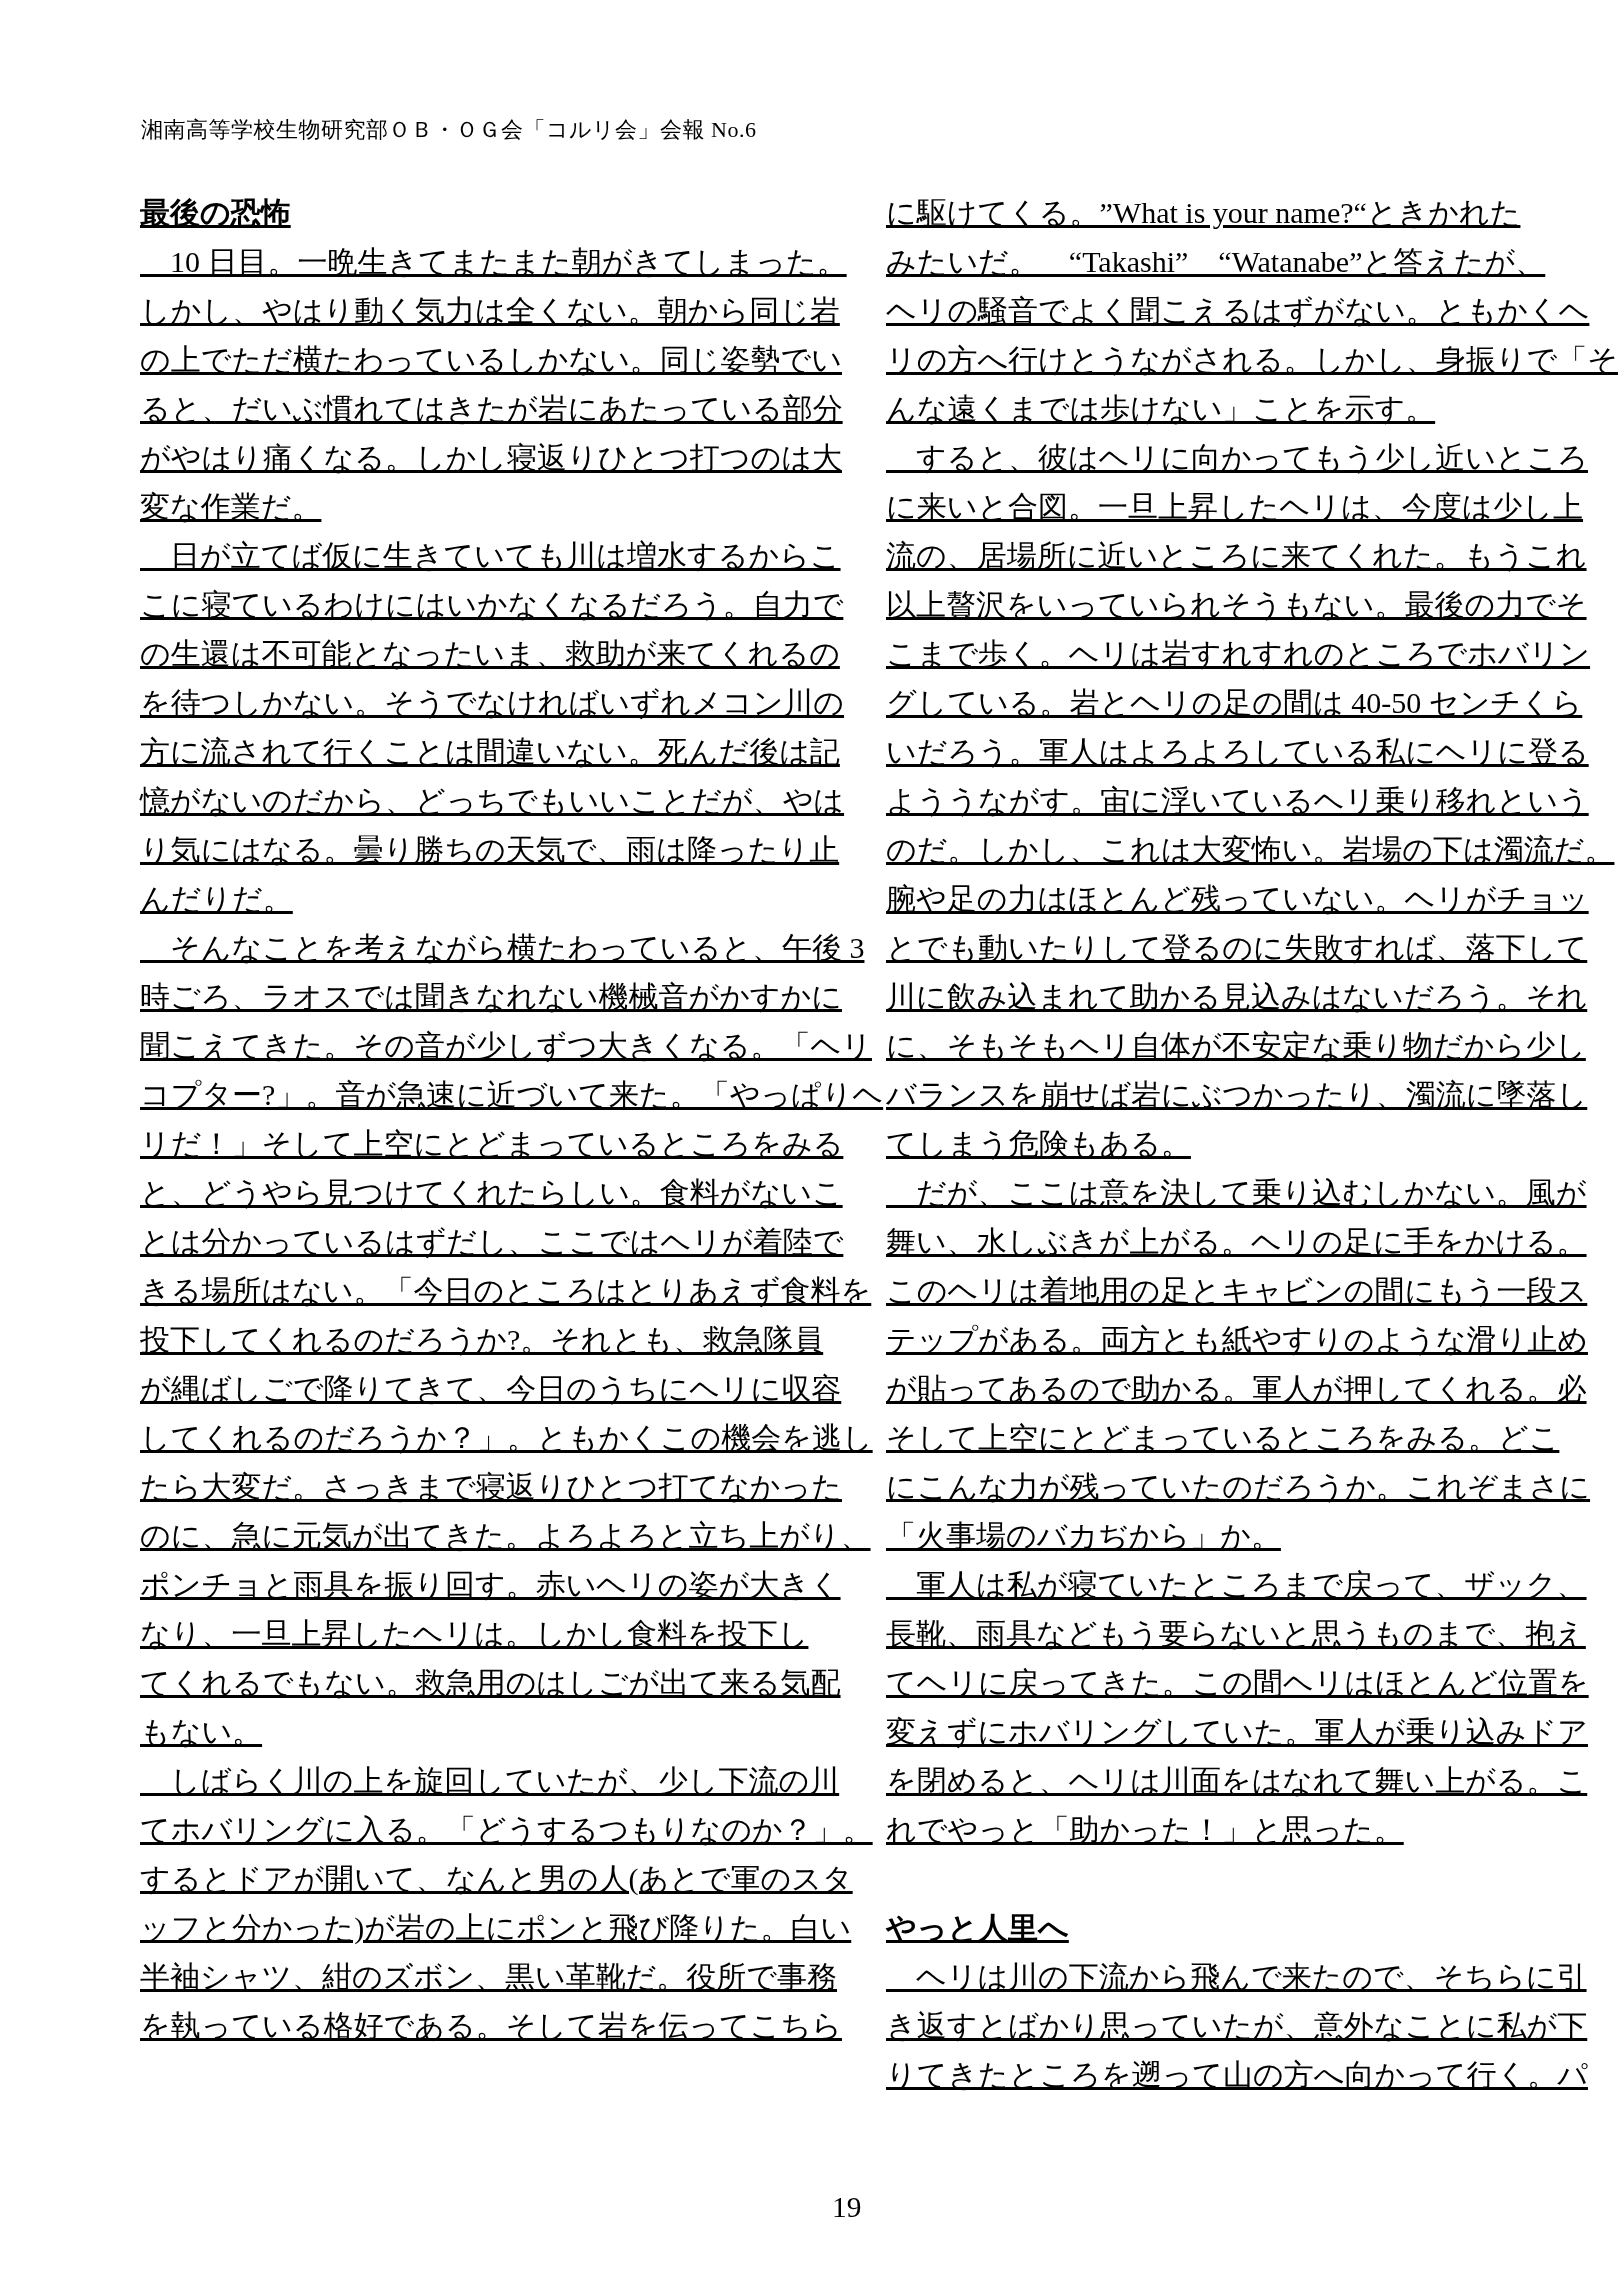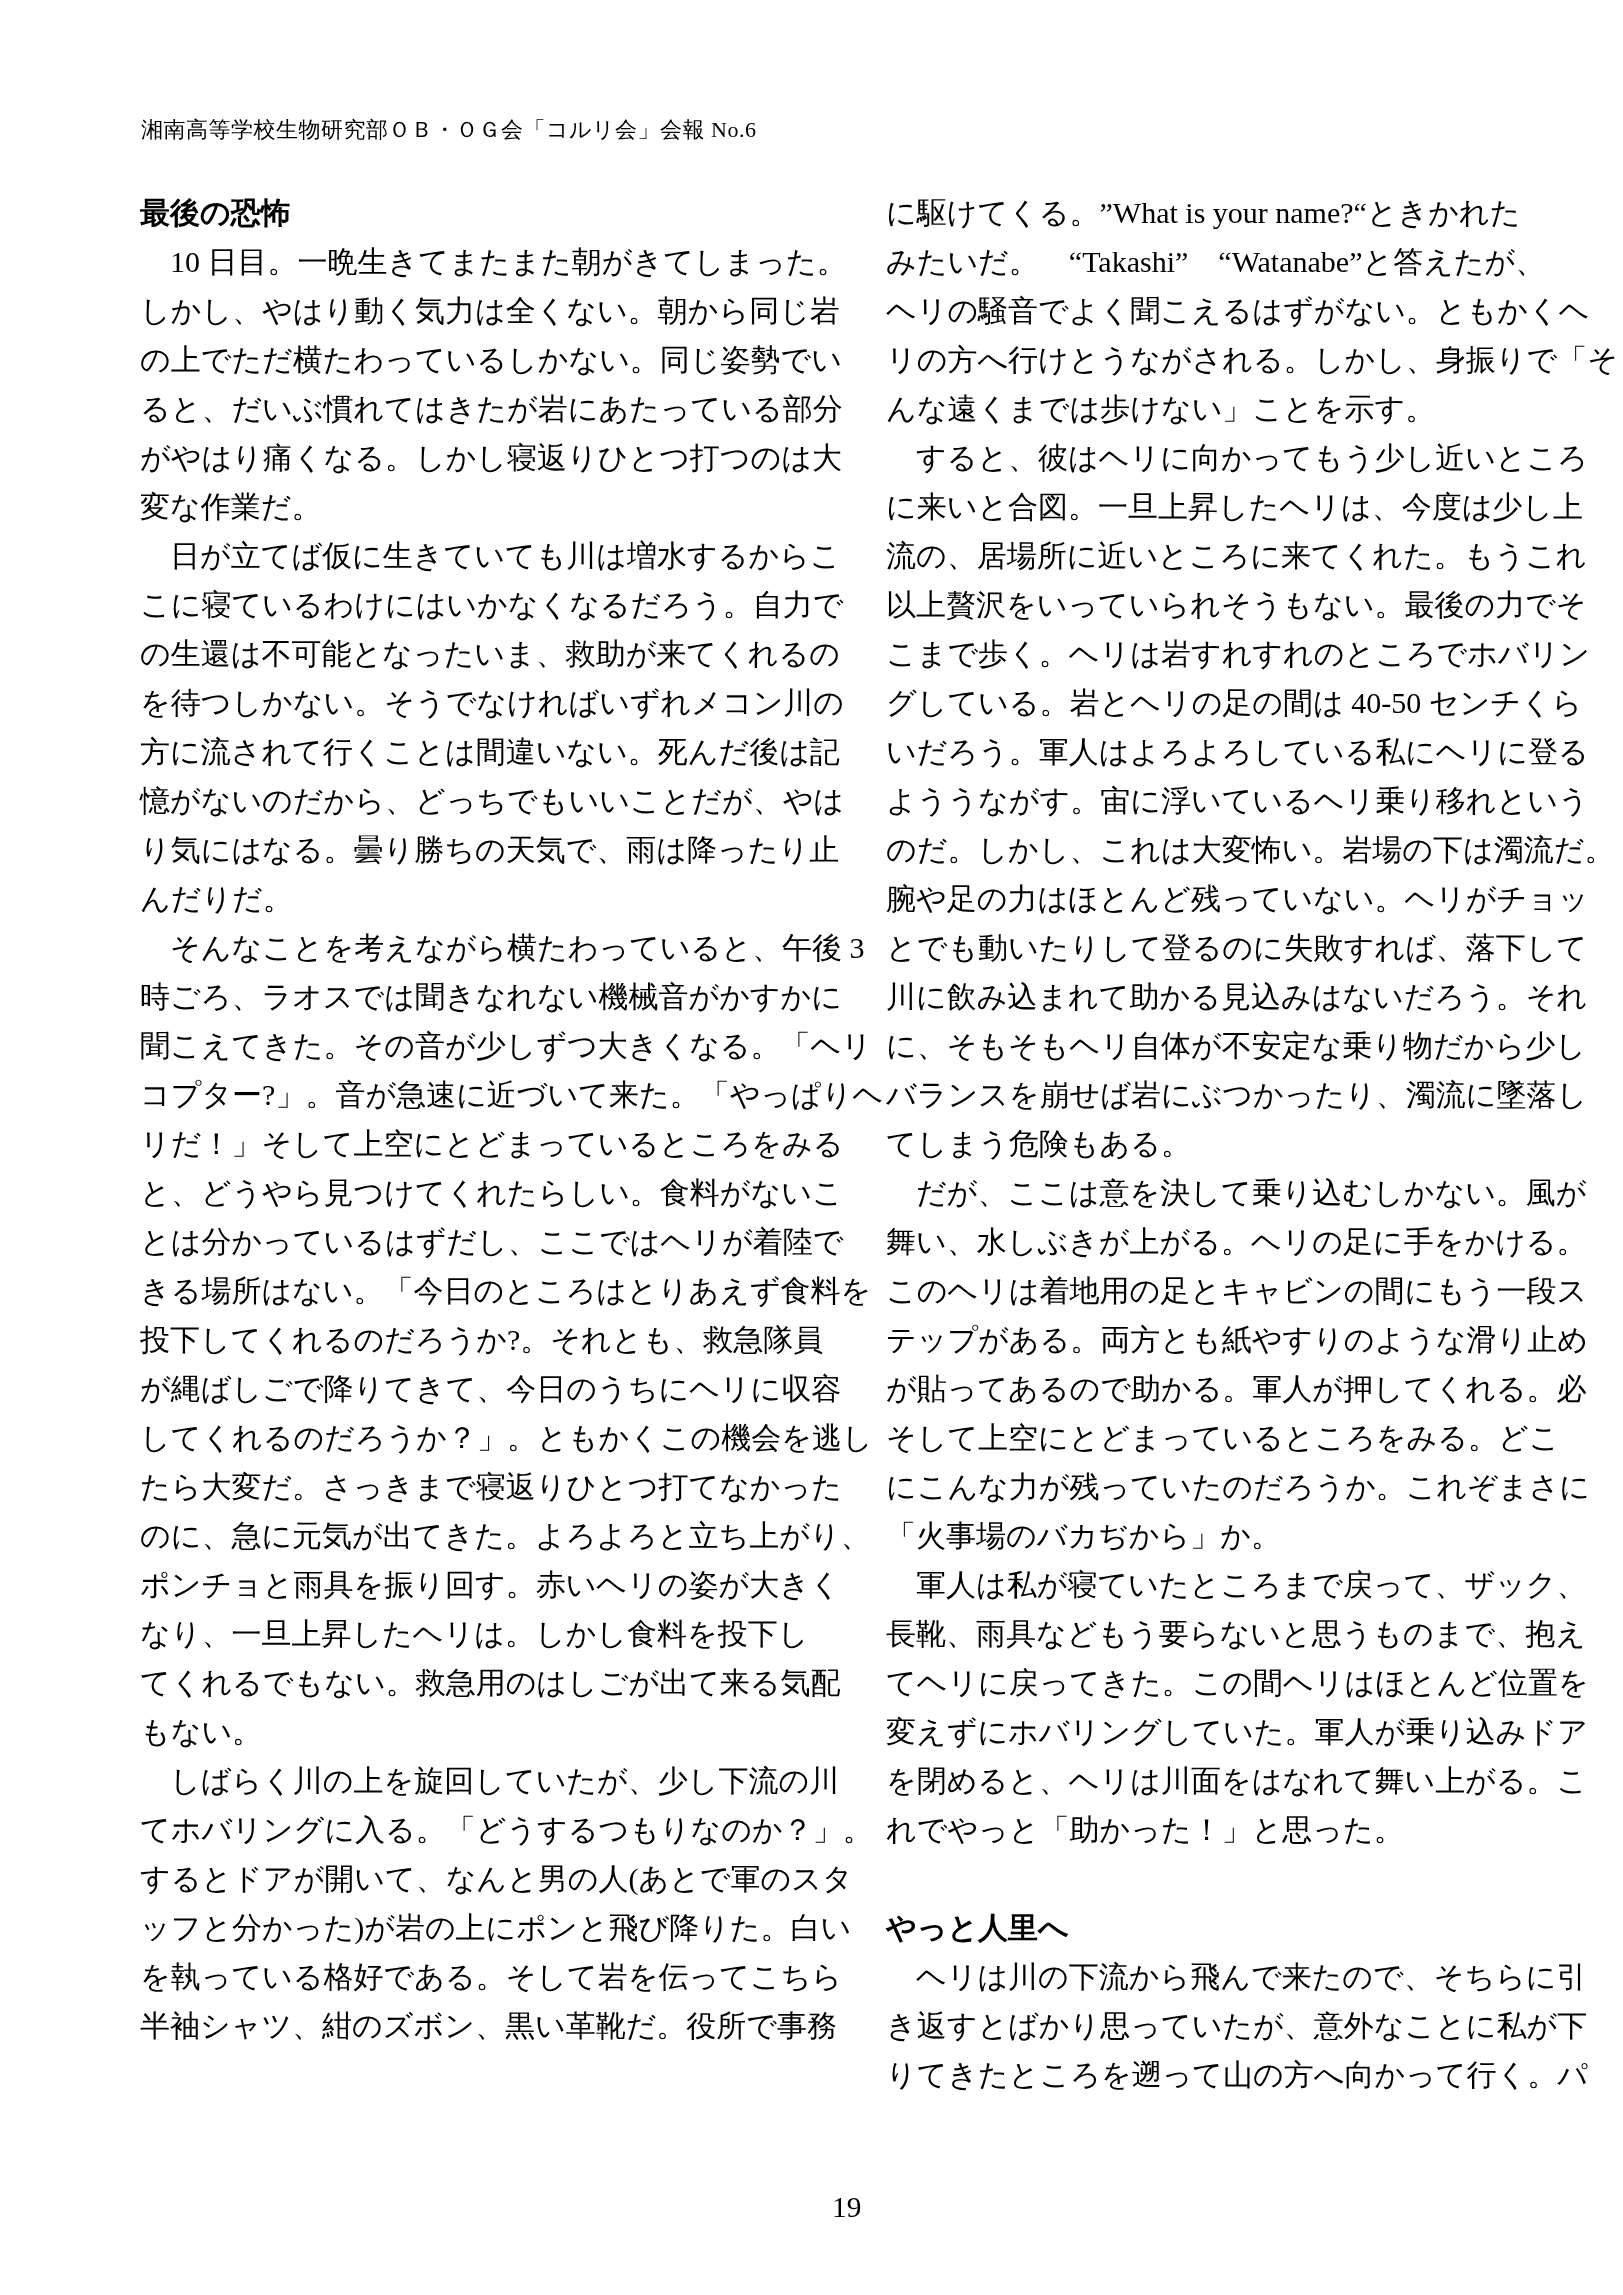--- a/index.html
+++ b/index.html
@@ -30,20 +30,21 @@
     left: 140px;
     top: 188px;
     display: flex;
     gap: 49px;
   }
   .col {
     width: 697px;
     font-size: 30px;
     line-height: 49px;
     text-align: left;
+    text-decoration: underline;
   }
   .line {
     height: 49px;
     white-space: pre;
     overflow: visible;
   }
   .section-heading {
     height: 49px;
     line-height: 49px;
     font-family: "Liberation Sans", "DejaVu Sans", sans-serif;
@@ -102,22 +103,22 @@
           <div class="line">たら大変だ。さっきまで寝返りひとつ打てなかった</div>
           <div class="line">のに、急に元気が出てきた。よろよろと立ち上がり、</div>
           <div class="line">ポンチョと雨具を振り回す。赤いヘリの姿が大きく</div>
           <div class="line">なり、一旦上昇したヘリは。しかし食料を投下し</div>
           <div class="line">てくれるでもない。救急用のはしごが出て来る気配</div>
           <div class="line">もない。</div>
           <div class="line">　しばらく川の上を旋回していたが、少し下流の川</div>
           <div class="line">てホバリングに入る。「どうするつもりなのか？」。</div>
           <div class="line">するとドアが開いて、なんと男の人(あとで軍のスタ</div>
           <div class="line">ッフと分かった)が岩の上にポンと飛び降りた。白い</div>
+          <div class="line">半袖シャツ、紺のズボン、黒い革靴だ。役所で事務</div>
           <div class="line">を執っている格好である。そして岩を伝ってこちら</div>
-          <div class="line">半袖シャツ、紺のズボン、黒い革靴だ。役所で事務</div>
         </div>
     </div>
 
     <div class="col">
       <div>
           <div class="line">に駆けてくる。”What is your name?“ときかれた</div>
           <div class="line">みたいだ。　“Takashi”　“Watanabe”と答えたが、</div>
           <div class="line">ヘリの騒音でよく聞こえるはずがない。ともかくヘ</div>
           <div class="line">リの方へ行けとうながされる。しかし、身振りで「そ</div>
           <div class="line">んな遠くまでは歩けない」ことを示す。</div>

